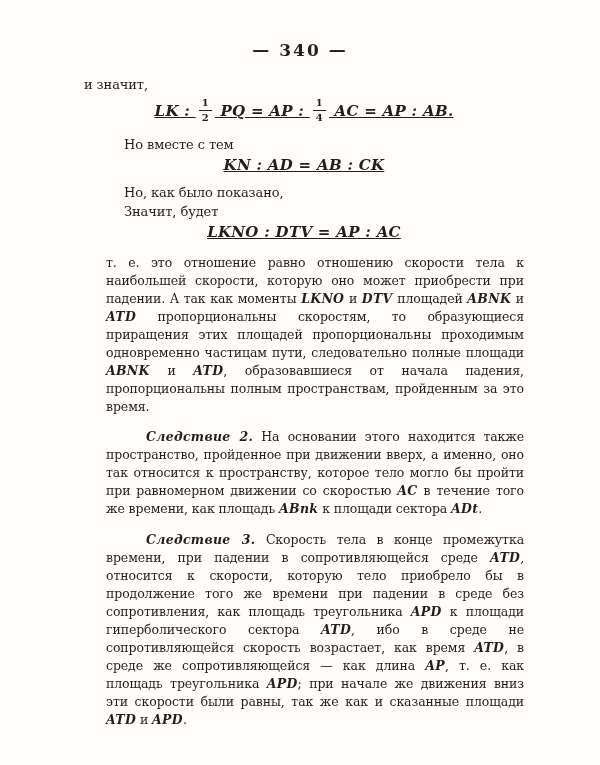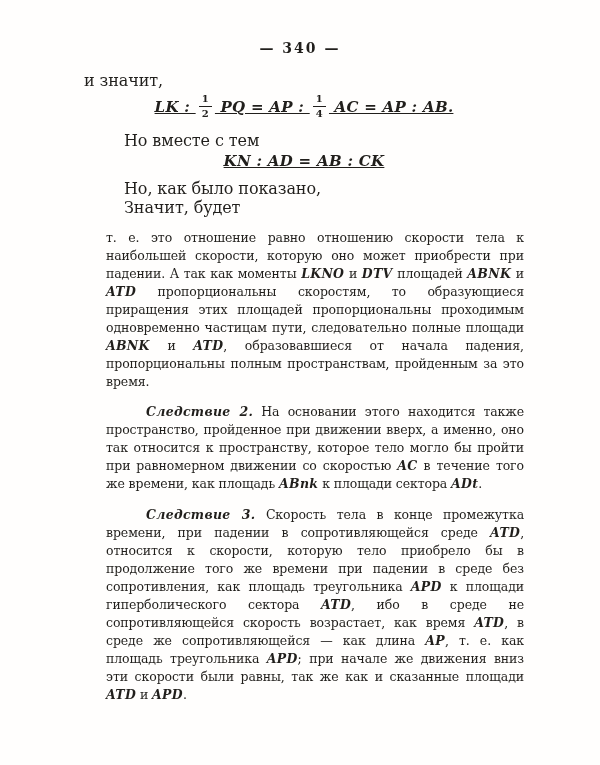--- a/index.html
+++ b/index.html
@@ -12,34 +12,34 @@
     width: 600px;
     height: 765px;
     background: #fffefd;
     color: #211f1c;
     font-family: "DejaVu Serif", "Liberation Serif", serif;
     overflow: hidden;
   }
   .page-number {
     padding-top: 40px;
     text-align: center;
-    font-size: 14px;
+    font-size: 17px;
     font-weight: bold;
     letter-spacing: 2px;
     color: #211f1c;
   }
   .content {
     margin-left: 84px;
     margin-right: 76px; 
     font-size: 12.5px;
     line-height: 18px;
     letter-spacing: -0.1px;
   }
   .lead {
-    font-size: 16px;
+    font-size: 13px;
     line-height: 17px;
   }
   .lead.flush { text-indent: 0; }
   .lead.indent { text-indent: 40px; }
   .mt-lg { margin-top: 16px; }
   .mt-md { margin-top: 10px; }
   .mt-sm { margin-top: 2px; }
   .formula {
     text-align: center;
     font-style: italic;
@@ -101,20 +101,21 @@
 
     <div class="formula">KN : AD = AB : CK</div>
 
 
 
     <div class="lead indent mt-md">Но, как было показано,</div>
 
 
     <div class="lead indent mt-sm">Значит, будет</div>
 
+    <div class="formula">LKNO : DTV = AP : AC</div>
 
     <div class="paras">
       <p class="para"><span>т. е. это отношение равно отношению скорости тела к наибольшей скорости, которую оно может приобрести при падении. А так как моменты </span><span class="m">LKNO</span><span> и </span><span class="m">DTV</span><span> площадей </span><span class="m">ABNK</span><span> и </span><span class="m">ATD</span><span> пропорциональны скоростям, то образующиеся приращения этих площадей пропорциональны проходимым одновременно частицам пути, следовательно полные площади </span><span class="m">ABNK</span><span> и </span><span class="m">ATD</span><span>, образовавшиеся от начала падения, пропорциональны полным пространствам, пройденным за это время.</span></p>
       <p class="para indent"><span class="m">Следствие 2.</span><span> На основании этого находится также пространство, пройденное при движении вверх, а именно, оно так относится к пространству, которое тело могло бы пройти при равномерном движении со скоростью </span><span class="m">AC</span><span> в течение того же времени, как площадь </span><span class="m">ABnk</span><span> к площади сектора </span><span class="m">ADt</span><span>.</span></p>
       <p class="para indent"><span class="m">Следствие 3.</span><span> Скорость тела в конце промежутка времени, при падении в сопротивляющейся среде </span><span class="m">ATD</span><span>, относится к скорости, которую тело приобрело бы в продолжение того же времени при падении в среде без сопротивления, как площадь треугольника </span><span class="m">APD</span><span> к площади гиперболического сектора </span><span class="m">ATD</span><span>, ибо в среде не сопротивляющейся скорость возрастает, как время </span><span class="m">ATD</span><span>, в среде же сопротивляющейся — как длина </span><span class="m">AP</span><span>, т. е. как площадь треугольника </span><span class="m">APD</span><span>; при начале же движения вниз эти скорости были равны, так же как и сказанные площади </span><span class="m">ATD</span><span> и </span><span class="m">APD</span><span>.</span></p>
 
     </div>
 
   </div>
 </div>

